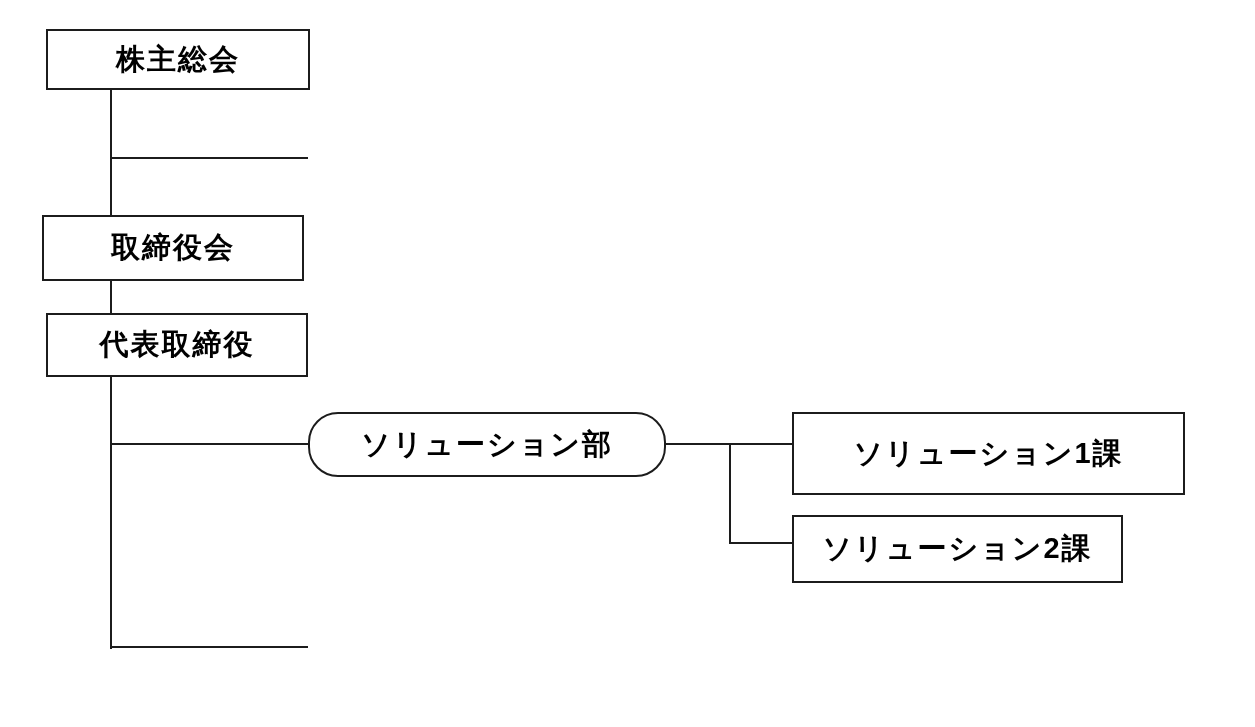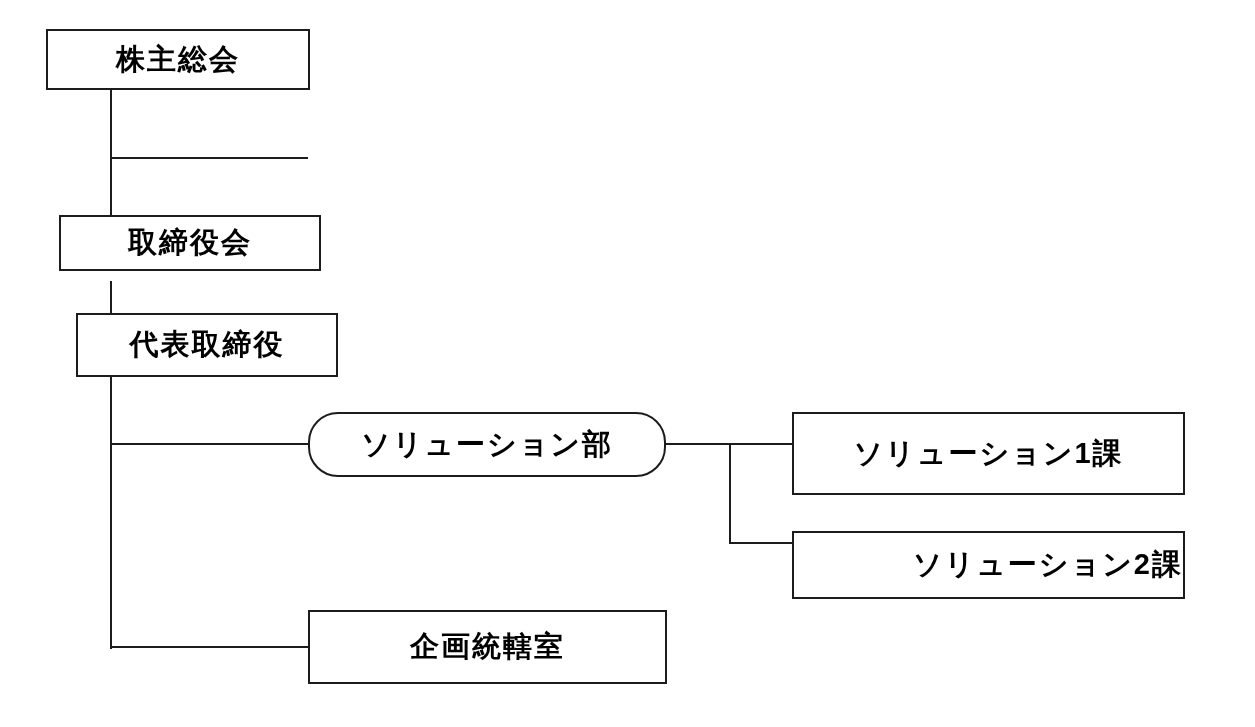--- a/index.html
+++ b/index.html
@@ -46,31 +46,28 @@
       <div class="line" style="left: 111px; width: 197px; top: 443px; height: 2px; background: rgb(28, 28, 28);"></div>
       <div class="line" style="left: 111px; width: 197px; top: 646px; height: 2px; background: rgb(28, 28, 28);"></div>
       <div class="line" style="left: 666px; width: 126px; top: 443px; height: 2px; background: rgb(28, 28, 28);"></div>
       <div class="line" style="top: 444px; height: 100px; left: 729px; width: 2px; background: rgb(28, 28, 28);"></div>
       <div class="line" style="left: 730px; width: 62px; top: 542px; height: 2px; background: rgb(28, 28, 28);"></div>
     </div>
 
   <div class="node" style="left: 46px; top: 29px; width: 264px; height: 61px;">
     <span>株主総会</span>
   </div>
-  <div class="node" style="left: 59px; top: 215px; width: 262px; height: 56px; text-align: center;">
+  <div class="node" style="left: 42px; top: 215px; width: 262px; height: 66px; text-align: center;">
     <span>取締役会</span>
   </div>
-  <div class="node" style="left: 46px; top: 313px; width: 262px; height: 64px; margin-left: 30px;">
+  <div class="node" style="left: 46px; top: 313px; width: 262px; height: 64px;">
     <span>代表取締役</span>
   </div>
   <div class="node" style="left: 308px; top: 412px; width: 358px; height: 65px; border-radius: 30px;">
     <span>ソリューション部</span>
   </div>
   <div class="node" style="left: 792px; top: 412px; width: 393px; height: 83px;">
     <span>ソリューション1課</span>
   </div>
-  <div class="node" style="left: 792px; top: 531px; width: 393px; height: 68px; justify-content: flex-end;">
+  <div class="node" style="left: 792px; top: 515px; width: 331px; height: 68px;">
     <span>ソリューション2課</span>
-  </div>
-  <div class="node" style="left: 308px; top: 610px; width: 359px; height: 74px;">
-    <span>企画統轄室</span>
   </div>
 </div>
 
 </body></html>

